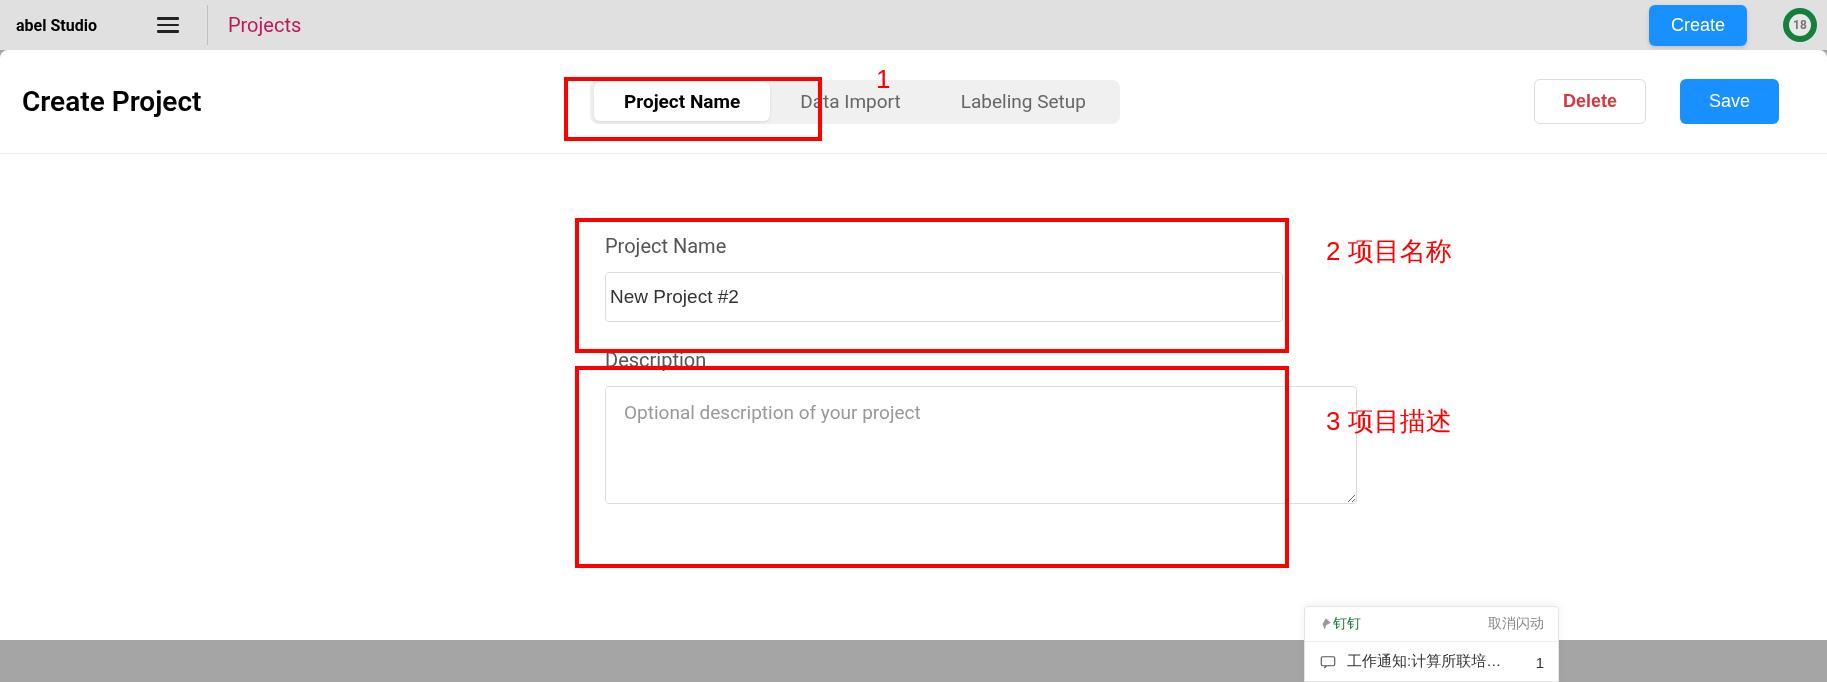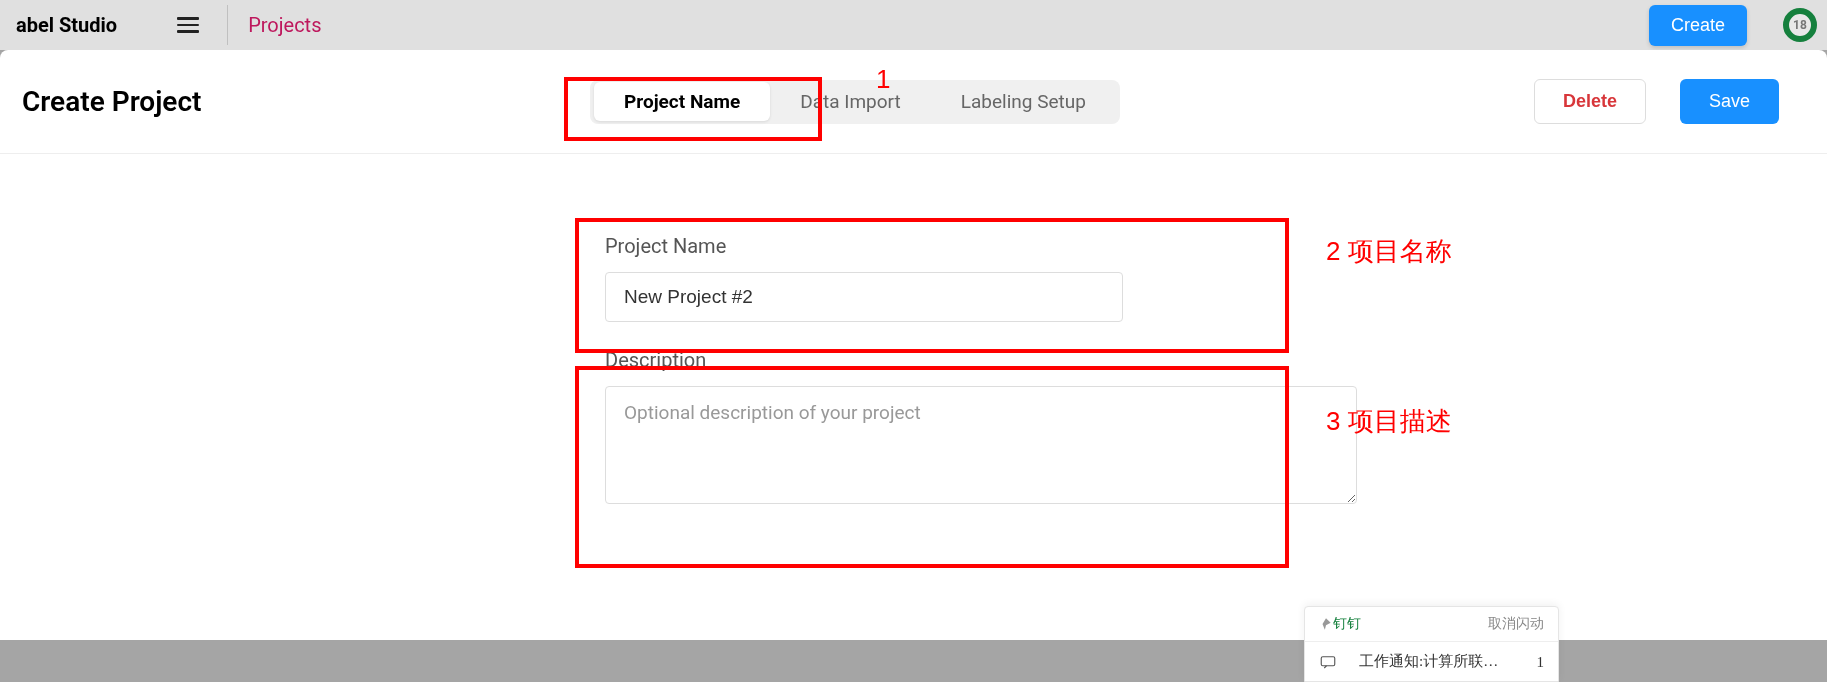--- a/index.html
+++ b/index.html
@@ -1,20 +1,20 @@
 <!DOCTYPE html>
 <html><head>
   <meta charset="utf-8">
   <style>
     * { margin: 0; padding: 0; box-sizing: border-box; }
     body { font-family: -apple-system, BlinkMacSystemFont, "Segoe UI", Roboto, "Helvetica Neue", Arial, sans-serif; background: #a5a5a5; overflow: hidden; width: 1827px; height: 682px; position: relative; }
 
     
     .top-header { height: 50px; background: #e0e0e0; display: flex; align-items: center; padding: 0 16px; position: relative; }
-    .app-brand { font-size: 20px; font-weight: 700; color: #000; margin-right: 60px; }
+    .app-brand { font-size: 16px; font-weight: 700; color: #000; margin-right: 60px; }
     .hamburger { display: inline-flex; flex-direction: column; gap: 4px; cursor: pointer; margin-right: 28px; }
     .hamburger span { display: block; width: 22px; height: 2.5px; background: #222; border-radius: 1px; }
     .header-divider { width: 1px; height: 40px; background: #c0c0c0; margin-right: 20px; }
     .breadcrumb-text { font-size: 20px; color: #be185d; }
     .create-btn-top { position: absolute; right: 80px; background: #1890ff; color: #fff; border: none; border-radius: 6px; padding: 10px 22px; font-size: 18px; font-weight: 500; cursor: pointer; box-shadow: 0 2px 4px rgba(0,0,0,0.15); }
     .badge-count { position: absolute; right: 10px; width: 34px; height: 34px; border-radius: 50%; border: 6px solid #15803d; background: #e8e8e8; display: flex; align-items: center; justify-content: center; font-size: 12px; font-weight: 700; color: #777; }
 
     
     .modal { position: absolute; top: 50px; left: 0; right: 0; height: 590px; background: #fff; border-radius: 8px 8px 0 0; }
 
@@ -33,33 +33,33 @@
     .red-box { position: absolute; border: 4px solid #ff0000; pointer-events: none; }
     .red-box-1 { top: -3px; left: -26px; width: 258px; height: 64px; }
     .red-box-2 { top: 0; left: 0; width: 714px; height: 135px; z-index: 5; }
     .red-box-3 { top: 148px; left: 0; width: 714px; height: 202px; z-index: 5; }
     .red-anno { position: absolute; color: #ff0000; font-size: 26px; font-family: "Microsoft YaHei", "PingFang SC", sans-serif; white-space: nowrap; }
 
     
     .form-wrap { position: absolute; top: 168px; left: 575px; width: 720px; }
     .form-inner { position: relative; padding: 16px 30px; }
     .field-label { font-size: 20px; color: #555; margin-bottom: 14px; display: block; }
-    .text-input { width: 518px; height: 50px; border: 1px solid #ddd; border-radius: 4px; padding: 0 18px; font-size: 19px; color: #333; background: #fff; }
+    .text-input { width: 678px; height: 50px; border: 1px solid #ddd; border-radius: 4px; padding: 0 4px; font-size: 19px; color: #333; background: #fff; }
     .textarea-input { width: 752px; height: 118px; border: 1px solid #ddd; border-radius: 4px; padding: 14px 18px; font-size: 19px; color: #333; background: #fff; resize: both; font-family: inherit; }
     .textarea-input::placeholder, .text-input::placeholder { color: #999; }
     .field-group { margin-bottom: 0; position: relative; }
     .field-group.second { margin-top: 26px; }
 
     
     .notif { position: absolute; bottom: 0; right: 268px; width: 255px; background: #fff; border: 1px solid #e5e5e5; border-radius: 4px 4px 0 0; box-shadow: 0 -2px 8px rgba(0,0,0,0.06); font-family: "Microsoft YaHei", "PingFang SC", sans-serif; }
     .notif-head { display: flex; align-items: center; justify-content: space-between; padding: 8px 14px; border-bottom: 1px solid #eee; }
     .notif-brand { display: flex; align-items: center; font-size: 14px; color: #15803d; }
     .notif-brand-icon { width: 14px; height: 14px; display: inline-block; }
     .notif-action { font-size: 14px; color: #888; cursor: pointer; }
-    .notif-body { display: flex; align-items: flex-end; padding: 10px 14px; gap: 22px; font-family: Liberation Serif, serif; }
+    .notif-body { display: flex; align-items: flex-end; padding: 10px 14px; gap: 10px; }
     .notif-msg-icon { width: 18px; height: 18px; flex: none; }
     .notif-msg { font-size: 15px; color: #333; flex: 1; white-space: nowrap; overflow: hidden; text-overflow: ellipsis; }
     .notif-count { font-size: 15px; color: #333; margin-left: 6px; }
   </style>
 </head>
 <body>
 
 <div class="top-header">
   <span class="app-brand">abel Studio</span>
   <div class="hamburger">

